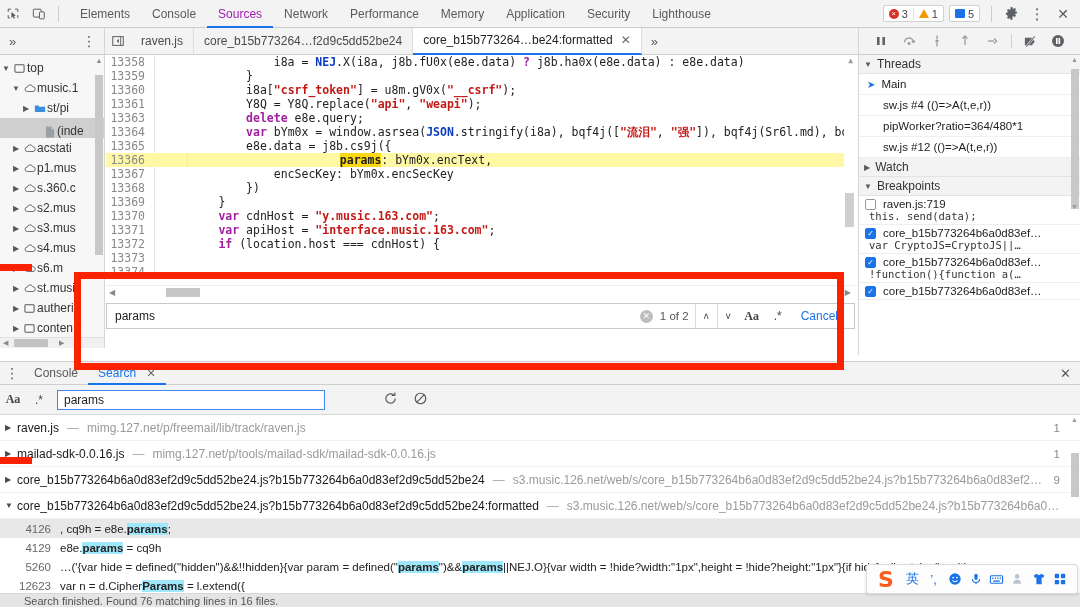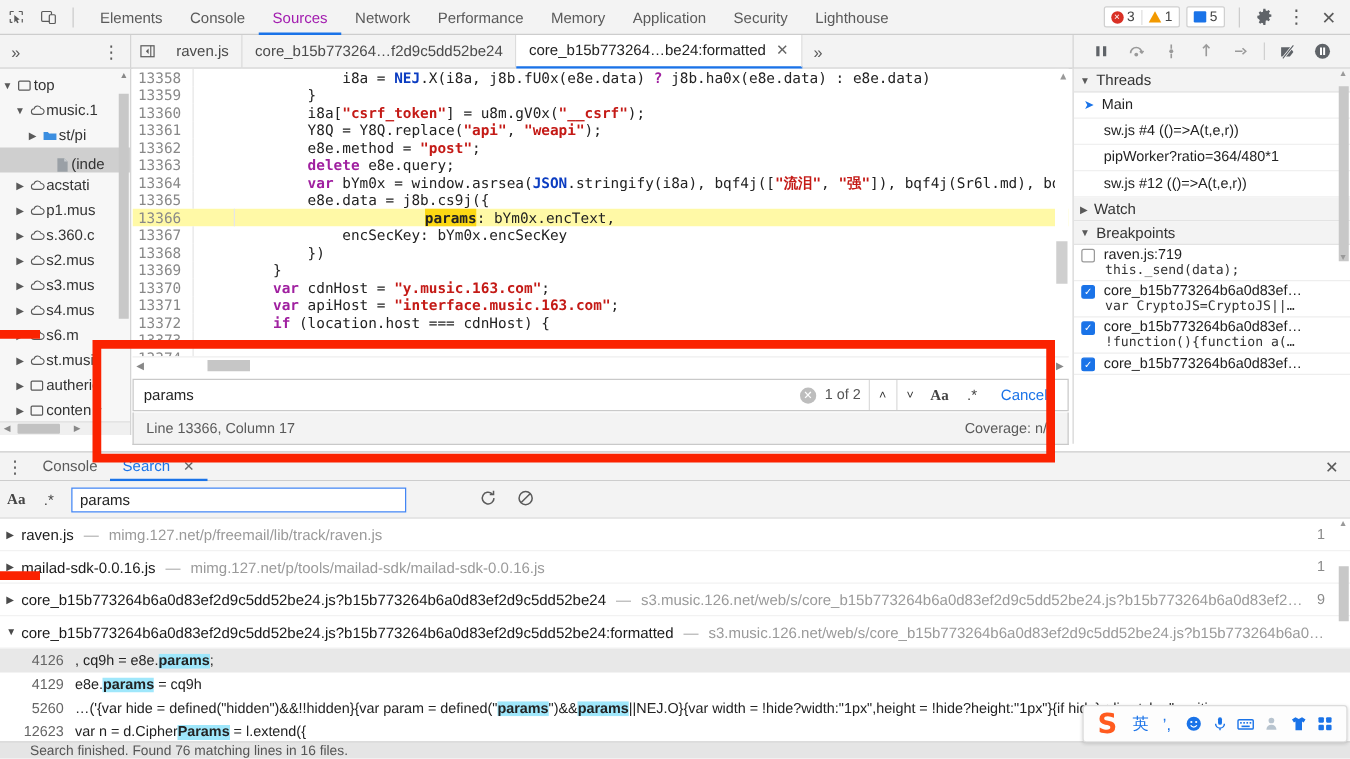--- a/index.html
+++ b/index.html
@@ -167,21 +167,21 @@
     border-bottom:1px solid #f0f0f0; white-space:nowrap; font-size:11.5px;
   }
   .thread-row .arrow { color:#1a73e8; font-size:10px; margin-right:6px; }
   .bp-row { padding:2px 0 2px 6px; border-bottom:1px solid #eee; }
   .bp-top { display:flex; align-items:center;text-align:right; }
   .bp-cb { width:11px;height:11px;border:1px solid #999;border-radius:2px;margin-right:7px;flex:0 0 11px;background:#fff;}
   .bp-cb.checked { background:#1a73e8; border-color:#1a73e8; color:#fff;
                    display:flex;align-items:center;justify-content:center;font-size:8px;}
   .bp-name { font-size:11.5px; color:#222; white-space:nowrap; overflow:hidden; text-overflow:ellipsis;}
   .bp-src { font-family:"DejaVu Sans Mono",monospace; font-size:10.5px; color:#333;
-            margin-left:19px; white-space:nowrap; overflow:hidden;}
+            margin-left:4px; white-space:nowrap; overflow:hidden;}
   .rp-vscroll { position:absolute; right:0; top:0; width:9px; height:300px; }
   .rp-vscroll .thumb { position:absolute; top:14px; right:1px; width:8px; height:140px; background:#c8c8c8;}
   .rp-vscroll .arr { position:absolute; right:2px; font-size:7px; color:#999;}
 
   
   .drawer-tabs {
     position:absolute; left:0; top:361px; width:1080px; height:24px;
     background:#f3f3f3; border-top:1px solid #cdcdcd; border-bottom:1px solid #cdcdcd;
     display:flex; align-items:center;
   }
@@ -533,21 +533,20 @@
       <span class="arr" style="position:absolute;left:56px;">▶</span>
     </div>
   </div>
 
   <div class="editor">
     <div id="code-root">
         <div class="code-line"><span class="ln">13358</span><span class="gutter-sep"></span><span class="ctext">                i8a = <b class="p">NEJ</b>.X(i8a, j8b.fU0x(e8e.data) <b class="k">?</b> j8b.ha0x(e8e.data) : e8e.data)</span></div>
         <div class="code-line"><span class="ln">13359</span><span class="gutter-sep"></span><span class="ctext">            }</span></div>
         <div class="code-line"><span class="ln">13360</span><span class="gutter-sep"></span><span class="ctext">            i8a[<b class="s">"csrf_token"</b>] = u8m.gV0x(<b class="s">"__csrf"</b>);</span></div>
         <div class="code-line"><span class="ln">13361</span><span class="gutter-sep"></span><span class="ctext">            Y8Q = Y8Q.replace(<b class="s">"api"</b>, <b class="s">"weapi"</b>);</span></div>
-        <div class="code-line"><span class="ln">13362</span><span class="gutter-sep"></span><span class="ctext">            e8e.method = <b class="s">"post"</b>;</span></div>
         <div class="code-line"><span class="ln">13363</span><span class="gutter-sep"></span><span class="ctext">            <b class="k">delete</b> e8e.query;</span></div>
         <div class="code-line"><span class="ln">13364</span><span class="gutter-sep"></span><span class="ctext">            <b class="k">var</b> bYm0x = window.asrsea(<b class="p">JSON</b>.stringify(i8a), bqf4j([<b class="s">"流泪"</b>, <b class="s">"强"</b>]), bqf4j(Sr6l.md), bqf</span></div>
         <div class="code-line"><span class="ln">13365</span><span class="gutter-sep"></span><span class="ctext">            e8e.data = j8b.cs9j({</span></div>
         <div class="code-line hl"><span class="ln">13366</span><span class="gutter-sep"></span><span class="ctext">                <b class="hlword">params</b>: bYm0x.encText,</span></div>
         <div class="code-line"><span class="ln">13367</span><span class="gutter-sep"></span><span class="ctext">                encSecKey: bYm0x.encSecKey</span></div>
         <div class="code-line"><span class="ln">13368</span><span class="gutter-sep"></span><span class="ctext">            })</span></div>
         <div class="code-line"><span class="ln">13369</span><span class="gutter-sep"></span><span class="ctext">        }</span></div>
         <div class="code-line"><span class="ln">13370</span><span class="gutter-sep"></span><span class="ctext">        <b class="k">var</b> cdnHost = <b class="s">"y.music.163.com"</b>;</span></div>
         <div class="code-line"><span class="ln">13371</span><span class="gutter-sep"></span><span class="ctext">        <b class="k">var</b> apiHost = <b class="s">"interface.music.163.com"</b>;</span></div>
         <div class="code-line"><span class="ln">13372</span><span class="gutter-sep"></span><span class="ctext">        <b class="k">if</b> (location.host === cdnHost) {</span></div>
@@ -569,24 +568,20 @@
     <input class="find-input" value="params" style="">
     <div class="find-clear">✕</div>
     <div class="find-count">1 of 2</div>
     <div class="find-nav">˄</div>
     <div class="find-nav">˅</div>
     <div class="find-tgl" style="font-family:'Liberation Serif',serif;">Aa</div>
     <div class="find-tgl" style="font-weight:normal;">.*</div>
     <div class="find-cancel">Cancel</div>
   </div>
 
-  <div class="statusrow">
-    <span>Line 13366, Column 17</span>
-    <span class="cov">Coverage: n/a</span>
-  </div>
 
   <div class="rightpane">
     <div class="sec-header">
       <span class="tw">▼</span>
       <span>Threads</span>
     </div>
     <div id="threads-root">
         <div class="thread-row">
           <span class="arrow">➤</span>
           <span>Main</span>

